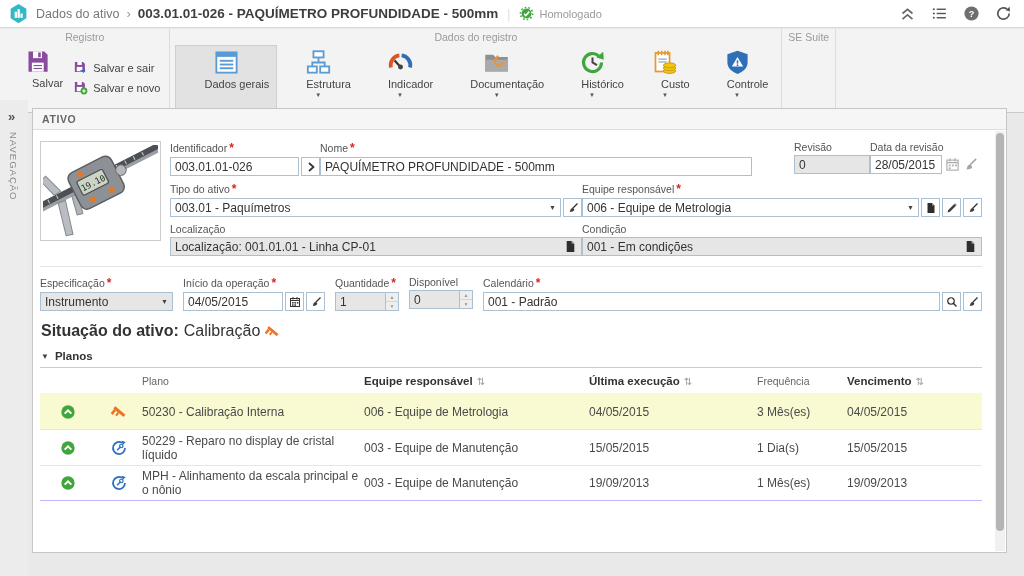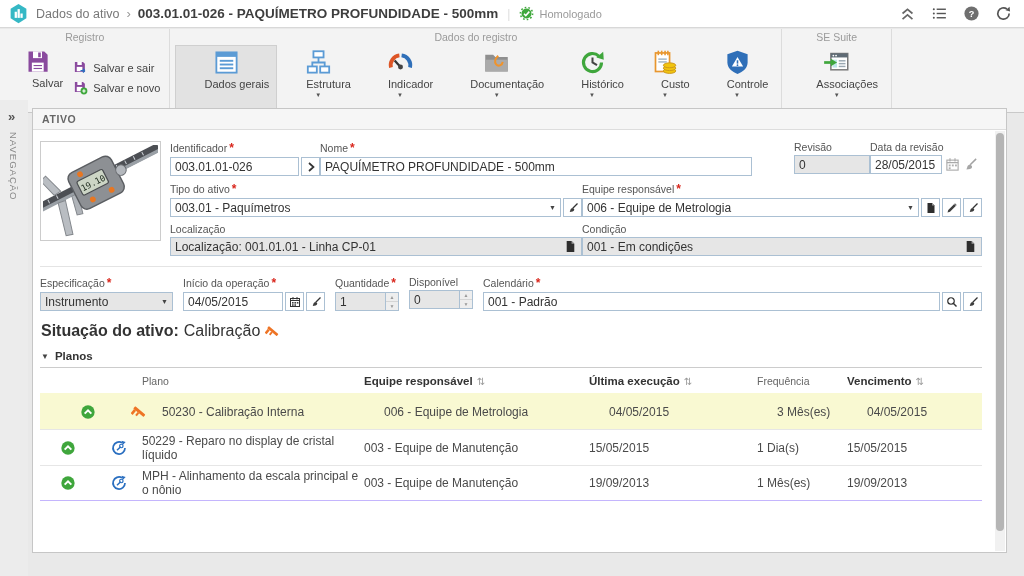--- a/index.html
+++ b/index.html
@@ -96,21 +96,21 @@
   .planos-title { display:flex; align-items:center; gap:6px; font-size:11.5px; font-weight:bold;
     color:#333; padding:4px 0 5px 1px; border-bottom:1px solid #ccc; cursor:pointer; }
   .planos-title .tri { font-size:8px; color:#444; }
   .pgrid { display:grid; grid-template-columns:56px 46px 222px 225px 168px 90px 1fr; align-items:center; }
   .phead { padding:7px 0 6px; }
   .th { font-size:11.5px; font-weight:bold; color:#333; }
   .th .sort { color:#999; font-size:10px; font-weight:normal; margin-left:4px; }
   .th.small { font-size:10.5px; font-weight:normal; color:#666; }
   .prow { height:36px; border-top:1px solid #e6e6e6; font-size:12px; color:#4a4a4a; cursor:pointer; }
   .prow:last-child { border-bottom:1px solid #c4b5fd; }
-  .prow.hl { background:#f9f9d2; border-top-color:transparent;padding-left:20px; }
+  .prow.hl { background:#f9f9d2; border-top-color:transparent; }
   .cicon { display:flex; justify-content:center; }
   .cicon svg { width:16px; height:16px; }
 </style>
 </head>
 <body>
 
 <div class="topbar">
   <span class="logo">
     <svg viewBox="0 0 24 24">
         <polygon points="12,1 21,6.5 21,17.5 12,23 3,17.5 3,6.5" fill="#35b8c5"></polygon>
@@ -290,40 +290,20 @@
             <circle cx="12" cy="14.4" r=".8" fill="#2f6fb8"></circle>
           </svg>
         <span class="rlabel">Controle</span>
         <span class="dd">▼</span>
       </div>
     </div>
   </div>
 
   <div class="rgroup">
     <div class="rgroup-label">SE Suite</div>
-    <div class="rgroup-body">
-      <div class="rbtn">
-        <svg viewBox="0 0 24 24">
-            <rect x="7" y="4" width="15" height="14.5" fill="#fff" stroke="#777" stroke-width="1.3"></rect>
-            <rect x="7" y="4" width="15" height="3.5" fill="#5f6b75"></rect>
-            <circle cx="9.2" cy="5.8" r=".8" fill="#fff"></circle>
-            <circle cx="11.6" cy="5.8" r=".8" fill="#fff"></circle>
-            <g stroke="#9aa8b2" stroke-width="1.3">
-              <line x1="14" y1="10.5" x2="20" y2="10.5"></line>
-              <line x1="14" y1="13" x2="20" y2="13"></line>
-              <line x1="14" y1="15.5" x2="20" y2="15.5"></line>
-            </g>
-            <rect x="8.5" y="9.5" width="4" height="7" fill="#bfe6ea"></rect>
-            <path d="M1 12h6.5" stroke="#3fa63c" stroke-width="2.4"></path>
-            <polygon points="7,8.6 12.5,12 7,15.4" fill="#3fa63c"></polygon>
-          </svg>
-        <span class="rlabel">Associações</span>
-        <span class="dd">▼</span>
-      </div>
-    </div>
   </div>
 </div>
 
 <div class="navstrip">
   <div class="nav-expand">»</div>
   <div class="nav-label">NAVEGAÇÃO</div>
 </div>
 
 <div class="panel">
   <div class="panel-header">ATIVO</div>

